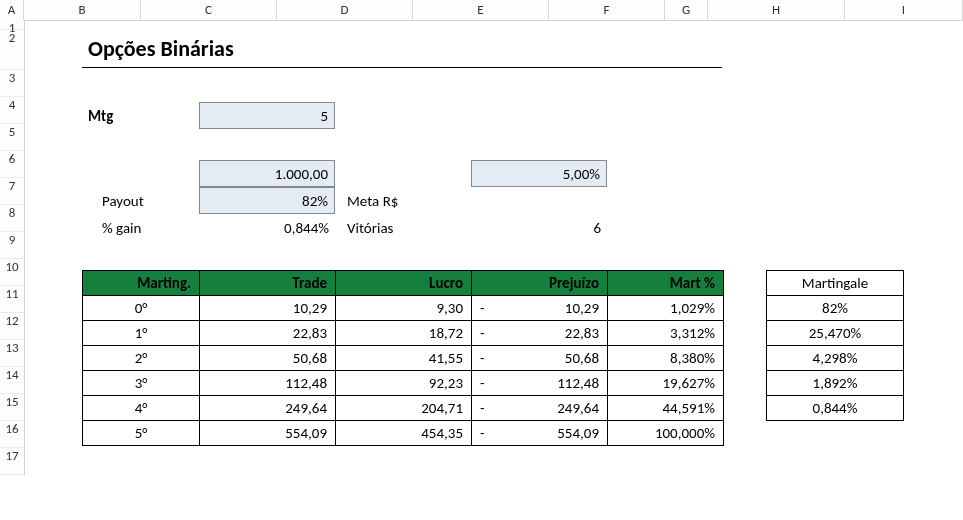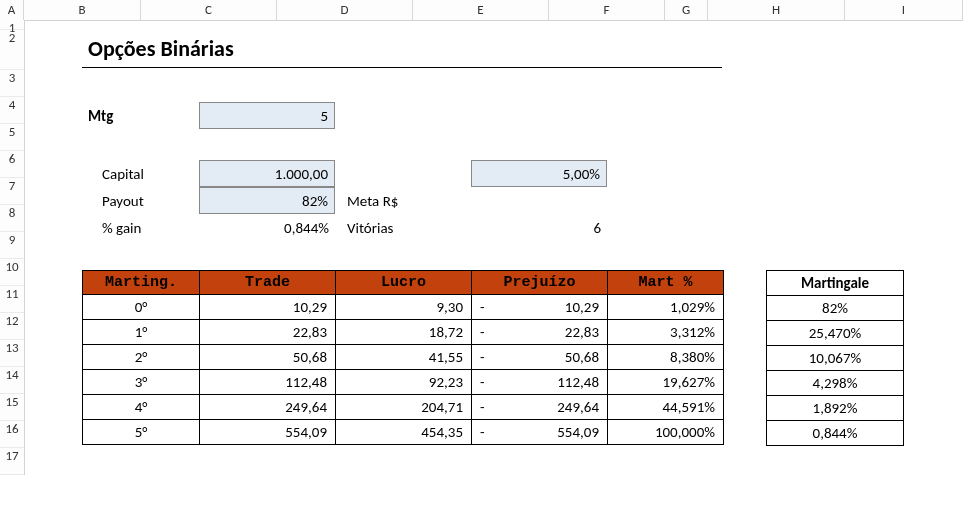--- a/index.html
+++ b/index.html
@@ -84,23 +84,22 @@
     font-size: 15px;
   }
   table.data th, table.data td {
     border: 1px solid #000;
     padding: 3px 8px;
     height: 22px;
     box-sizing: border-box;
   }
   table.data th {
     font-weight: bold;
-    text-align: center;
-    background: #c2410c;
-    font-family: Liberation Mono, monospace;
+    text-align: right;
+    background: #15803d;
   }
   table.data td.num { text-align: right; }
   table.data td.ctr { text-align: center; }
   .prej-wrap {
     display: flex;
     justify-content: space-between;
   }
   .prej-wrap .dash { padding-right: 6px; }
   
   table.side {
@@ -108,21 +107,21 @@
     border-collapse: collapse;
     font-size: 15px;
   }
   table.side th, table.side td {
     border: 1px solid #000;
     padding: 3px 8px;
     height: 22px;
     text-align: center;
     box-sizing: border-box;
   }
-  table.side th { font-weight: bold; }
+  table.side th { font-weight: normal; }
 
   
   .cw-A { width: 24px; }
   .cw-B { width: 117px; }
   .cw-C { width: 136px; }
   .cw-D { width: 136px; }
   .cw-E { width: 136px; }
   .cw-F { width: 116px; }
   .cw-G { width: 43px; }
   .cw-H { width: 137px; }
@@ -170,21 +169,20 @@
     <div class="rh">17</div>
   </div>
 
   <div class="cells">
 
     <div class="cell title" style="left:24px; top:14px; width:640px; height:34px;">Opções Binárias</div>
 
     <div class="cell bold" style="left:24px; top:82px; width:117px; height:27px;">Mtg</div>
     <div class="cell right input-cell" style="left:141px; top:82px; width:136px; height:27px;">5</div>
 
-    <div class="cell" style="left:38px; top:140px; width:103px; height:27px;">Capital</div>
     <div class="cell right input-cell" style="left:141px; top:140px; width:136px; height:27px;">1.000,00</div>
     <div class="cell right input-cell" style="left:413px; top:140px; width:136px; height:27px;">5,00%</div>
 
     <div class="cell" style="left:38px; top:167px; width:103px; height:27px;">Payout</div>
     <div class="cell right input-cell" style="left:141px; top:167px; width:136px; height:27px;">82%</div>
     <div class="cell" style="left:283px; top:167px; width:130px; height:27px;">Meta R$</div>
 
     <div class="cell" style="left:38px; top:194px; width:103px; height:27px;">% gain</div>
     <div class="cell right" style="left:141px; top:194px; width:136px; height:27px;">0,844%</div>
     <div class="cell" style="left:283px; top:194px; width:130px; height:27px;text-align:center;">Vitórias</div>
@@ -293,23 +291,20 @@
           </tr>
       </thead>
       <tbody id="side-body">
           <tr>
             <td>82%</td>
           </tr>
           <tr>
             <td>25,470%</td>
           </tr>
           <tr>
-            <td>10,067%</td>
-          </tr>
-          <tr>
             <td>4,298%</td>
           </tr>
           <tr>
             <td>1,892%</td>
           </tr>
           <tr>
             <td>0,844%</td>
           </tr>
         </tbody>
     </table>

